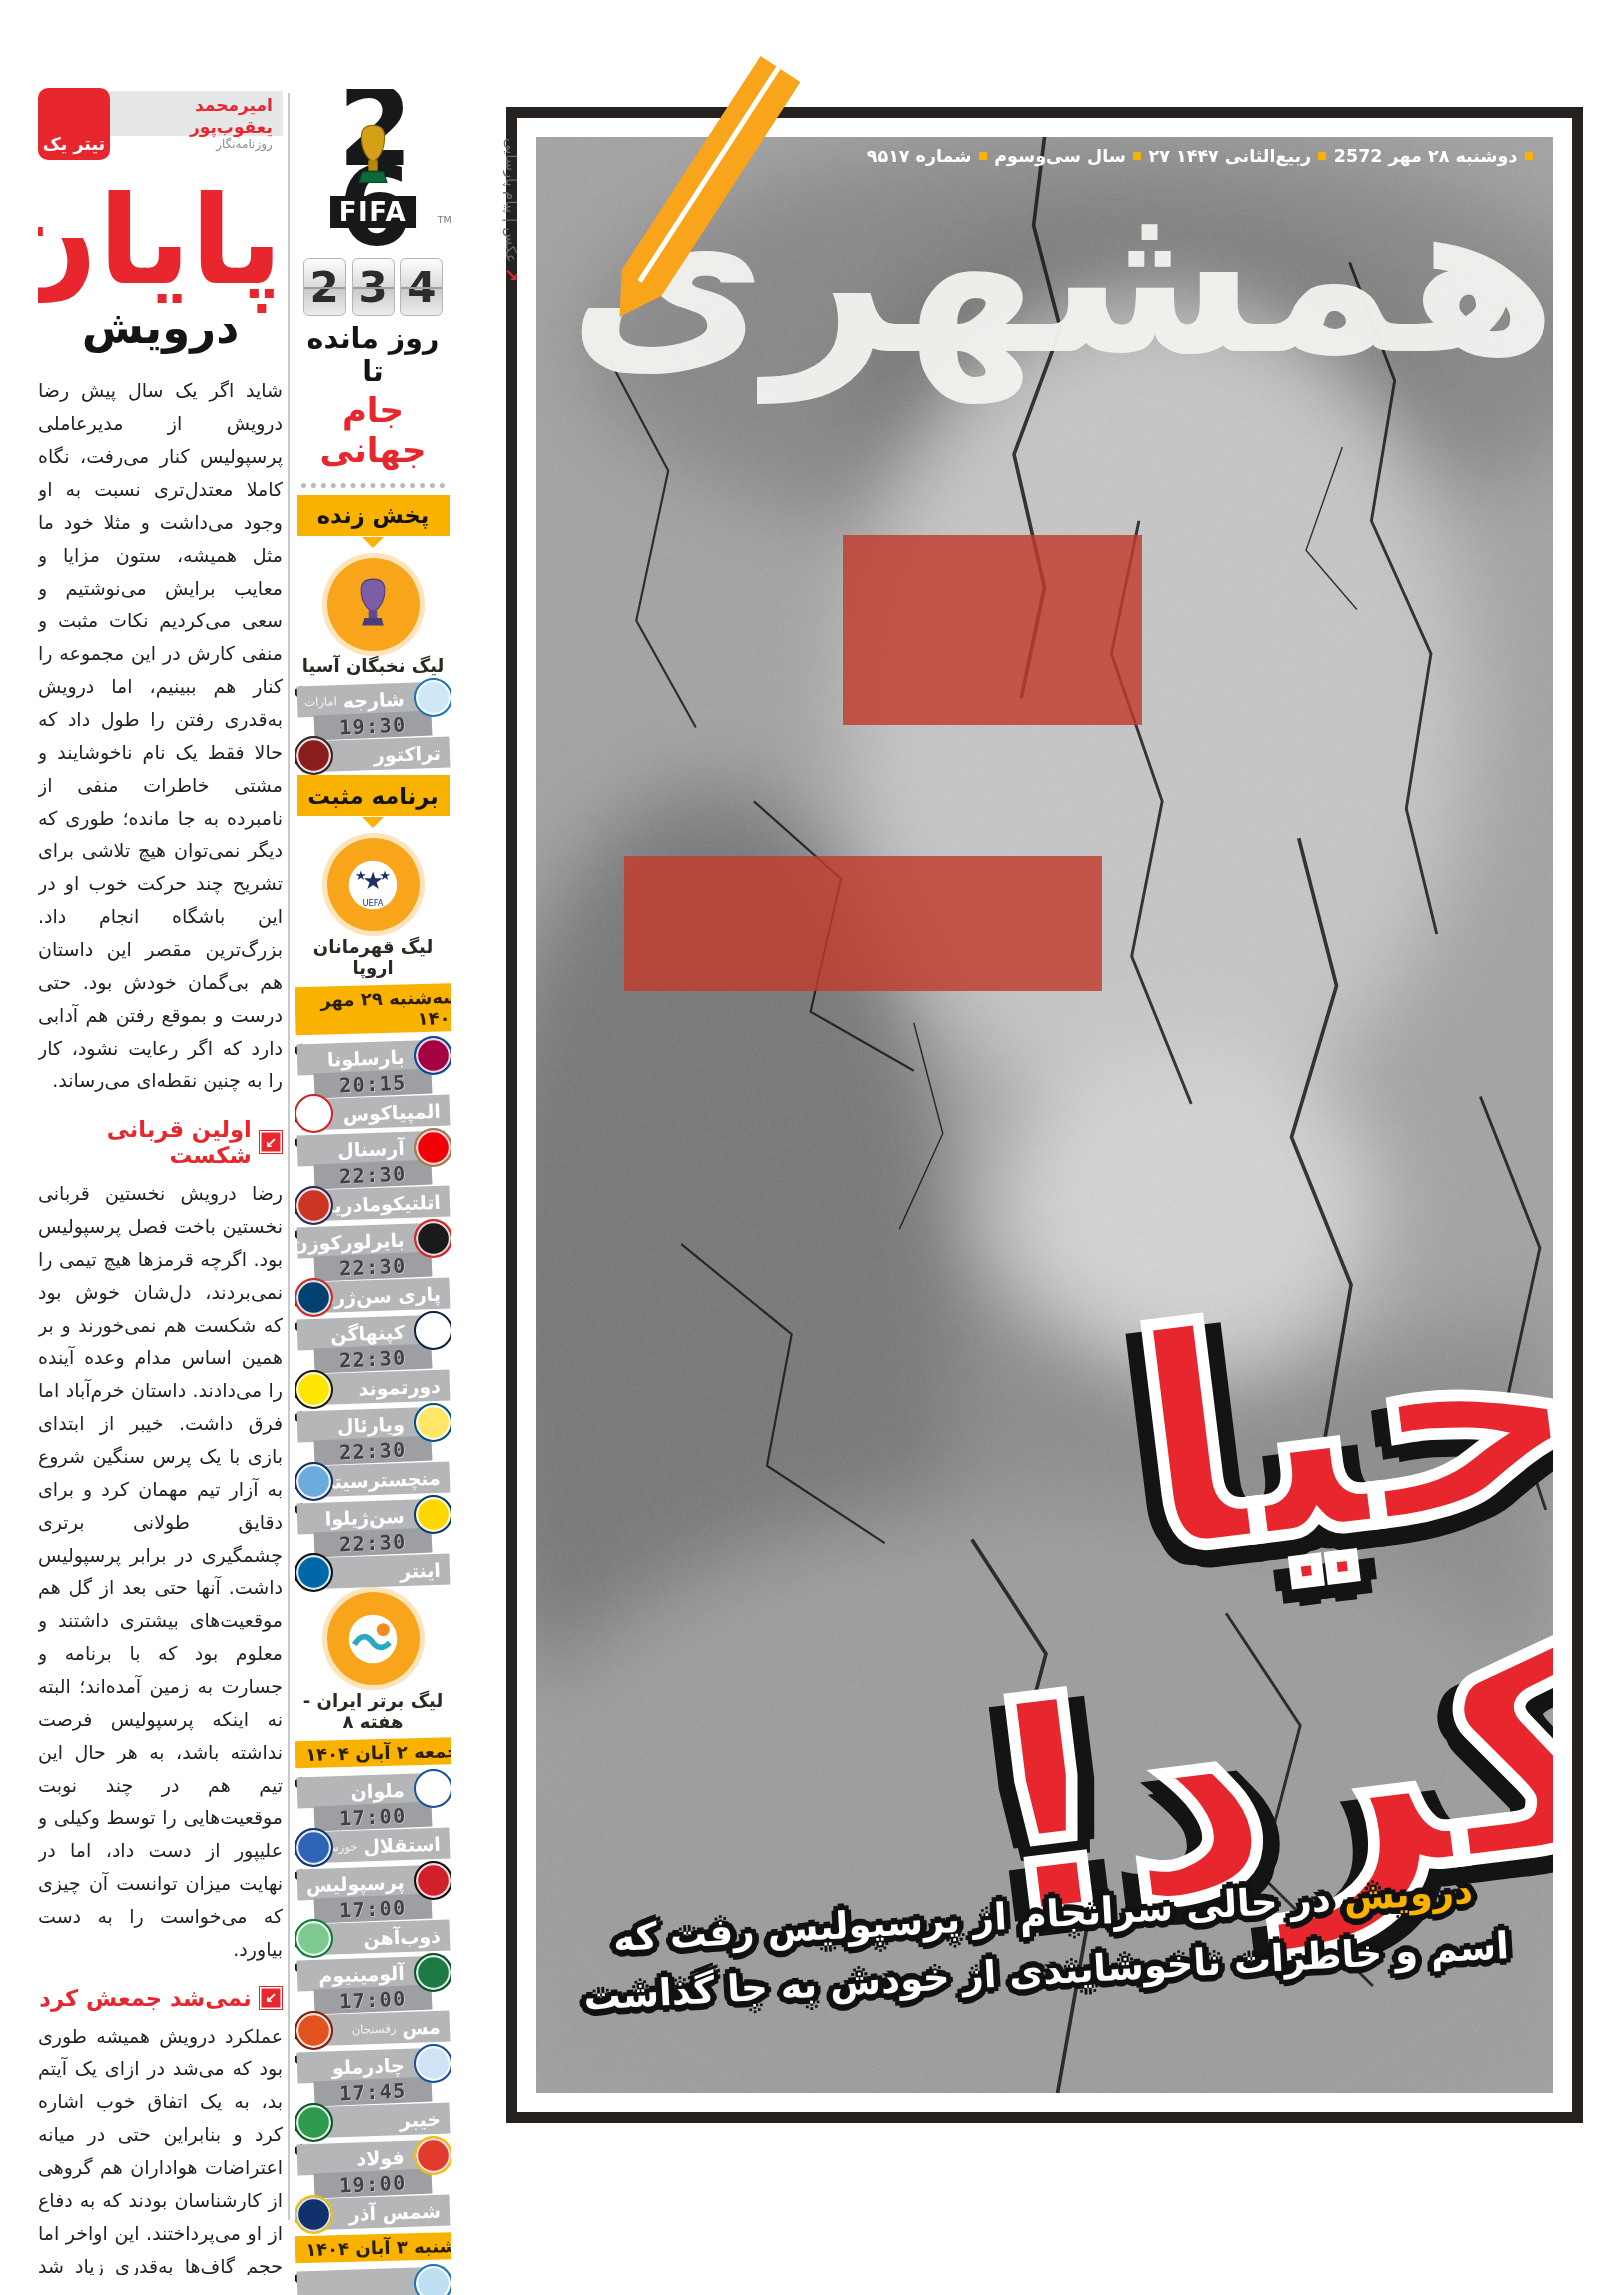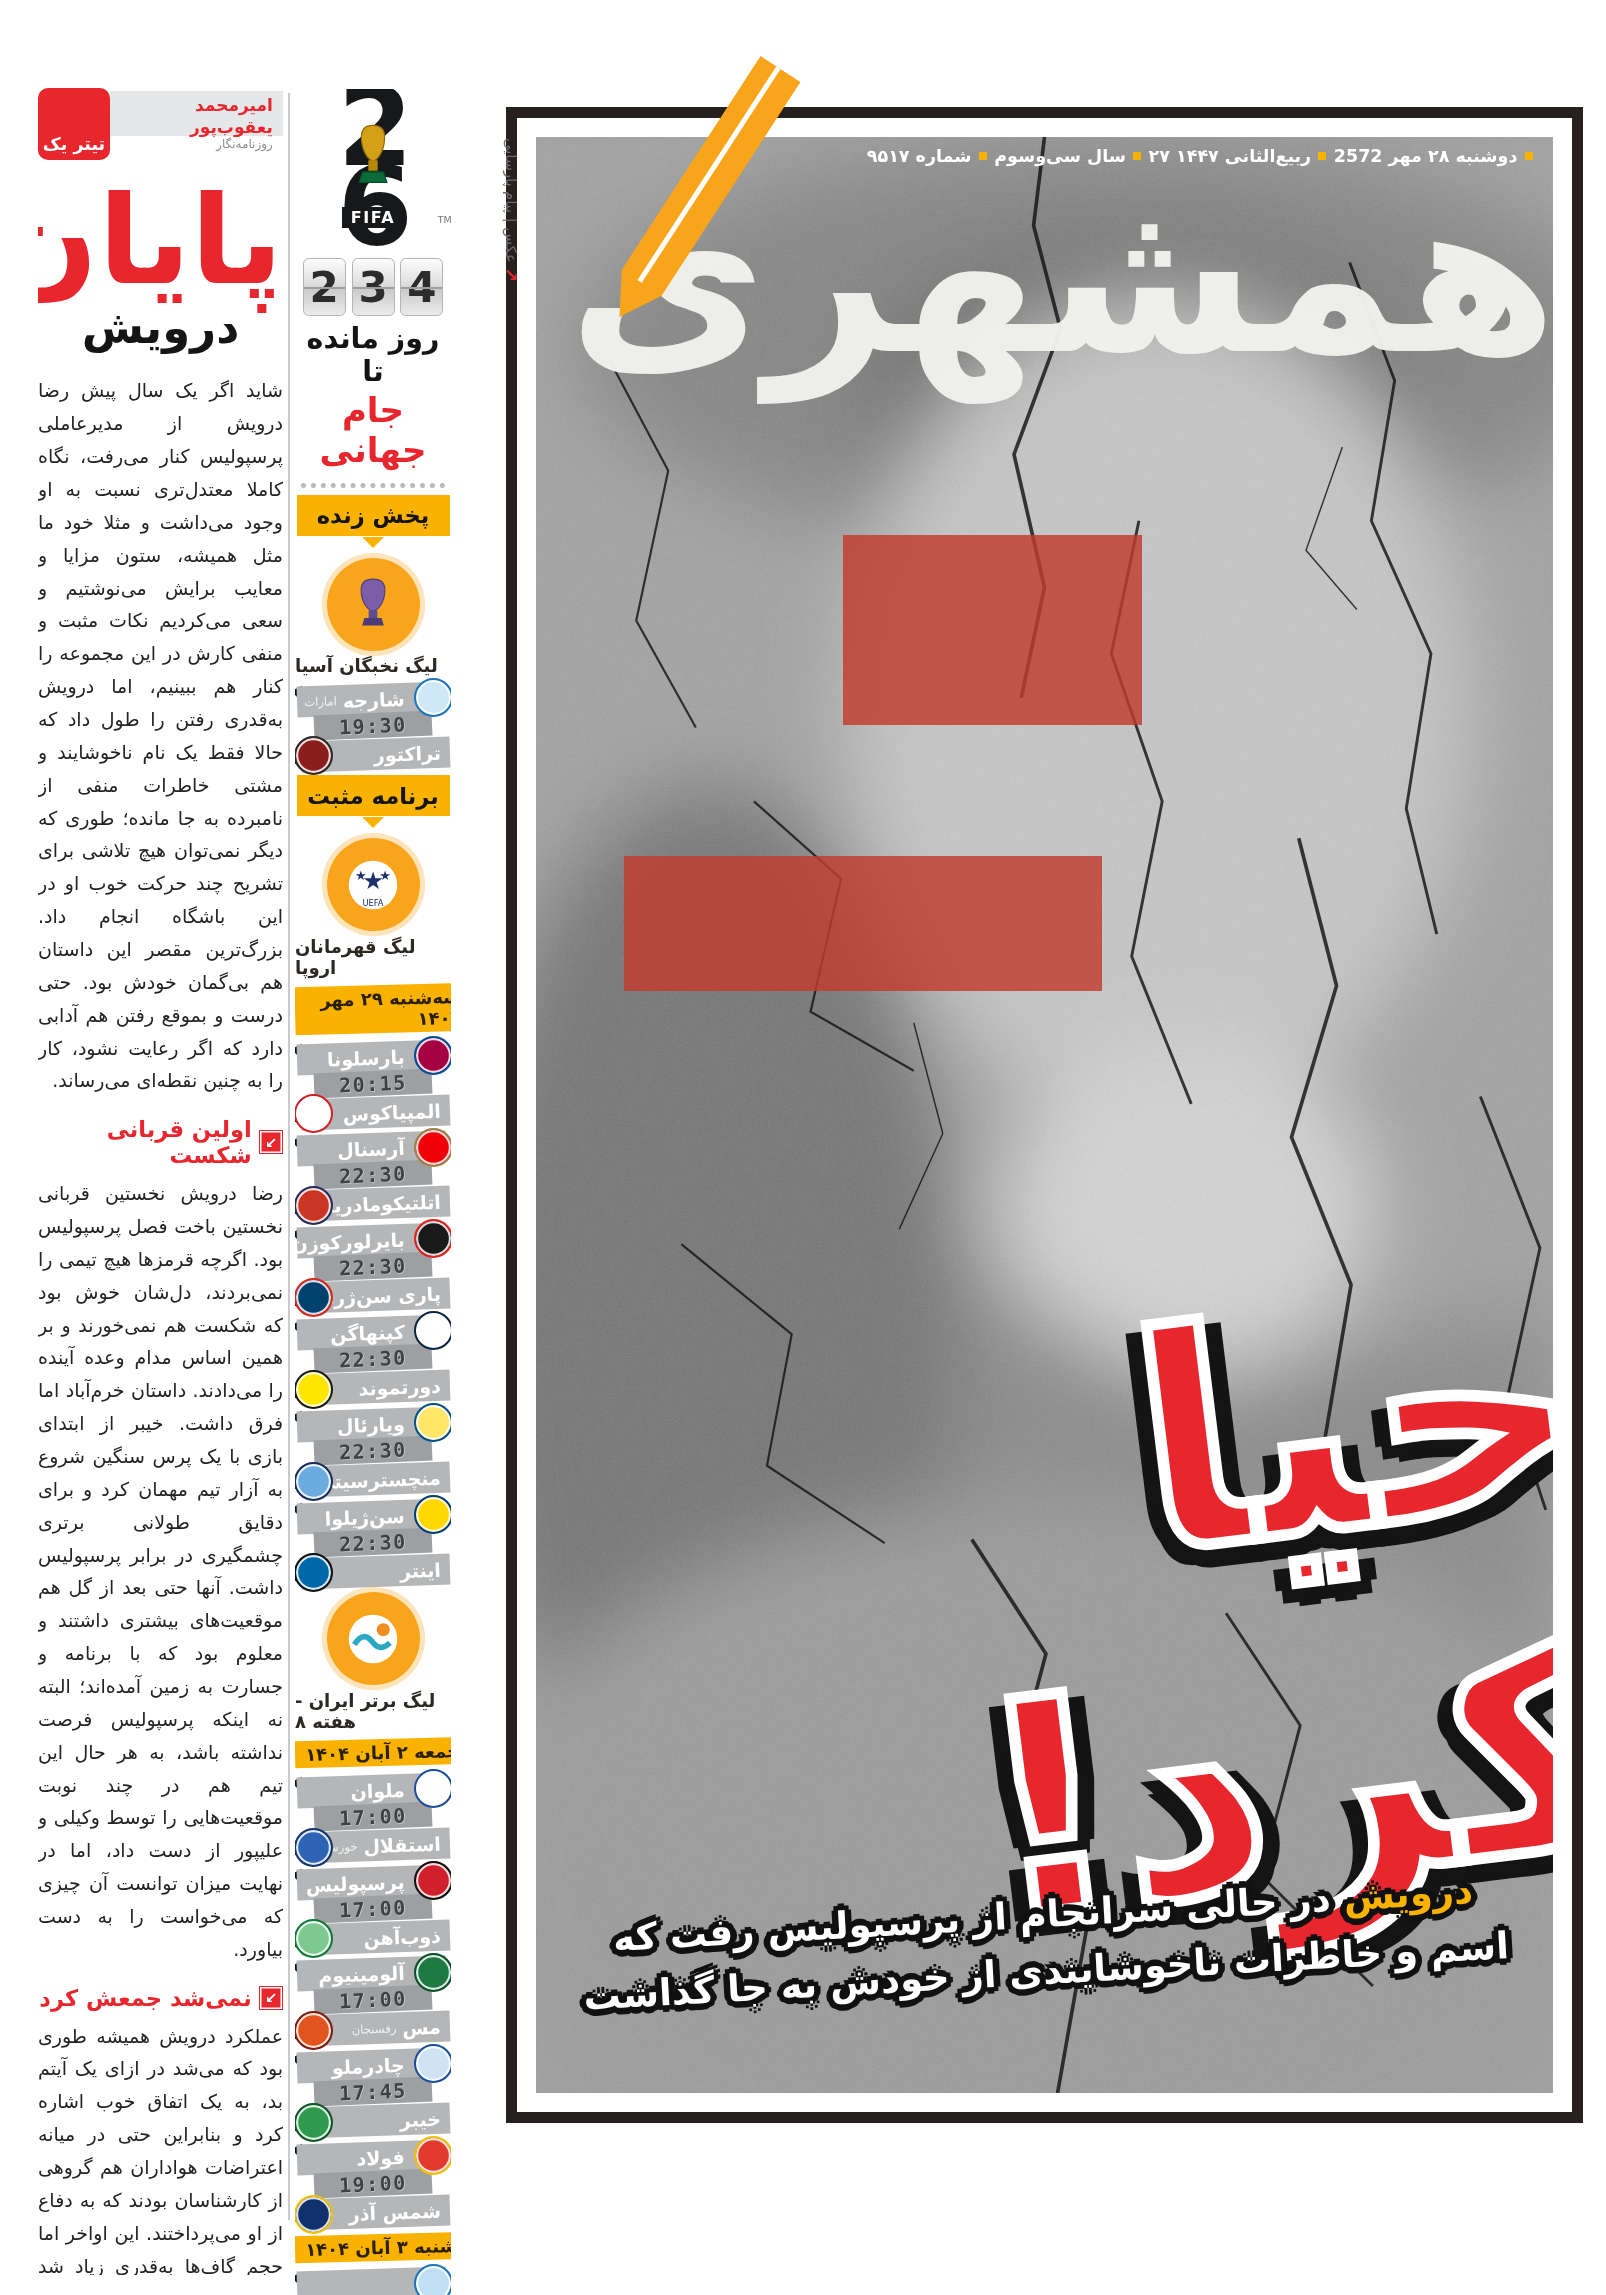--- a/index.html
+++ b/index.html
@@ -25,37 +25,37 @@
   .shicon{flex:0 0 auto;width:22px;height:22px;background:#e8262d;color:#fff;font-size:14.6px;font-weight:900;
       display:flex;align-items:center;justify-content:center;box-shadow:inset 0 0 0 1.5px #fff;border:1.5px solid #e8262d;}
   
   .vline{position:absolute;left:288px;top:93px;width:1.5px;height:2127px;background:#c9cacc;}
   
   .mid{position:absolute;left:295px;top:89px;width:156px;height:2206px;overflow:hidden;}
   .fifa{position:relative;width:146px;margin:0 auto;text-align:center;direction:ltr;}
   .fifa-digits{font-size:108px;font-weight:900;line-height:.73;letter-spacing:-4.4px;color:#17181a;}
   .fifa-trophy{position:absolute;left:50%;top:34px;transform:translateX(-50%);}
   .fifa-pill{position:absolute;left:50%;bottom:19px;transform:translateX(-50%);background:#17181a;
-      color:#fff;font-weight:900;font-size:16px;letter-spacing:1.5px;padding:0.7px 8.8px;}
+      color:#fff;font-weight:900;font-size:26px;letter-spacing:1.5px;padding:0.7px 8.8px;}
   .fifa-tm{position:absolute;right:-5.8px;bottom:22px;font-size:9.5px;color:#777;}
   .flips{display:flex;gap:5.8px;justify-content:center;direction:ltr;margin:11.7px 0 5.8px;}
   .flip{width:41px;height:56px;border-radius:5.8px;border:0.7px solid #b4b4b4;position:relative;
       background:linear-gradient(#fdfdfd,#dcdcdc 48%,#c9c9c9 52%,#ececec);
       display:flex;align-items:center;justify-content:center;font-size:42px;font-weight:900;color:#2b2c2e;}
   .flip::after{content:"";position:absolute;left:0;right:0;top:50%;height:1.5px;background:#9f9f9f;}
   .cd1{text-align:center;font-size:28.5px;font-weight:900;color:#141414;margin-top:2.9px;}
   .cd2{text-align:center;font-size:34px;font-weight:900;color:#e8262d;margin-top:1.5px;}
   .dots{border:none;border-top:5.1px dotted #b9babc;width:92%;margin:13px auto 7.3px;}
   .ytag{position:relative;background:#f9b200;height:41px;margin:5.8px 1.5px 22px;
       display:flex;align-items:center;justify-content:center;font-size:22.6px;font-weight:900;color:#141414;}
   .ytag::after{content:"";position:absolute;bottom:-11.7px;left:50%;transform:translateX(-50%);
       border:11.7px solid transparent;border-top:11.7px solid #f9b200;border-bottom:0;}
   .llogo{width:93px;height:93px;border-radius:50%;background:#f9a51b;margin:2.9px auto 4.4px;position:relative;
       box-shadow:0 0 0 5.1px rgba(249,165,27,.30);display:flex;align-items:center;justify-content:center;}
-  .lcap{text-align:left;font-size:18px;font-weight:900;color:#2c2822;margin:0 0 7.3px;}
+  .lcap{text-align:center;font-size:18px;font-weight:900;color:#2c2822;margin:0 0 7.3px;}
   .date-chip{display:block;margin:1.5px auto 8.8px;width:max-content;max-width:100%;background:#f9b200;
       color:#2a1f00;font-weight:900;font-size:18px;padding:2.9px 10.2px;transform:rotate(-1.5deg);}
   .fx{position:relative;height:86px;margin:0 0 5.8px;}
   .band{position:absolute;height:31px;background:#b4b6b8;display:flex;align-items:center;
       direction:rtl;gap:5.8px;box-sizing:border-box;}
   .band .tname{color:#fff;font-weight:900;font-size:19px;white-space:nowrap;}
   .band .tnote{color:#f1f1f1;font-size:11.7px;white-space:nowrap;}
   .band.home{top:0;left:1.5px;right:5.8px;transform:rotate(-2deg);padding:0 41px 0 5.8px;}
   .band.away{bottom:0;left:5.8px;right:1.5px;transform:rotate(-2deg);padding:0 8.8px 0 41px;}
   .time{position:absolute;top:29px;left:19px;right:19px;height:25px;background:#9d9fa2;

